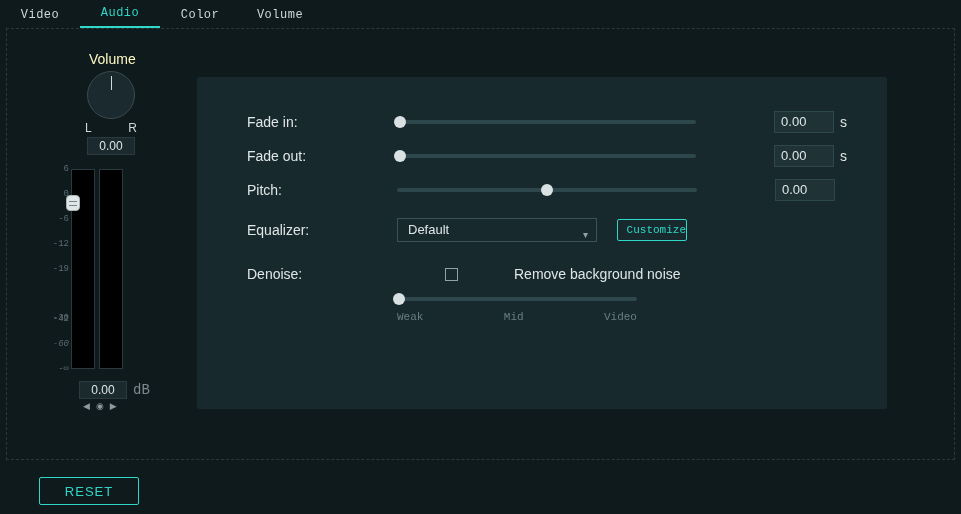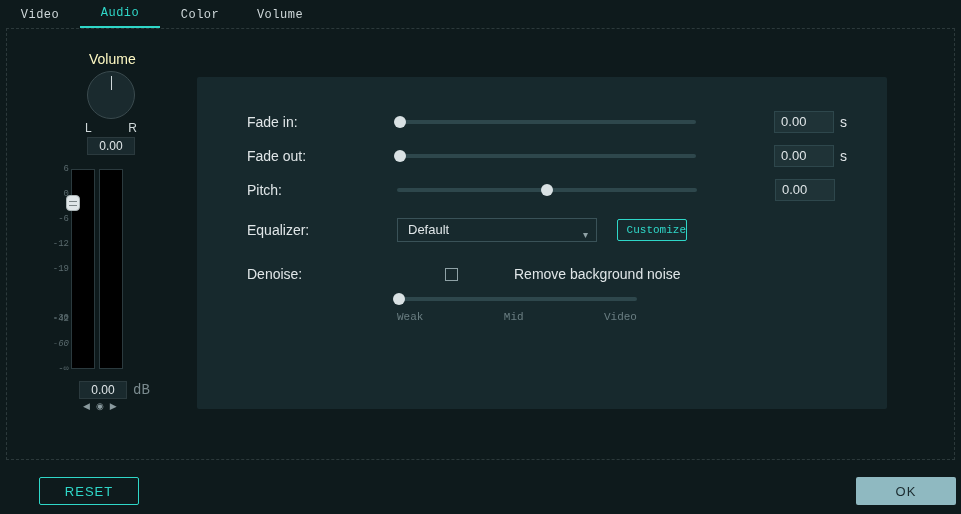--- a/index.html
+++ b/index.html
@@ -276,16 +276,15 @@
           <span>Mid</span>
           <span>Video</span>
         </div>
       </div>
 
     </div>
   </div>
 
   <div class="footer">
     <button class="btn-reset">RESET</button>
-    <button class="btn-ok">OK</button>
   </div>
 
 </div>
 
 </body></html>

